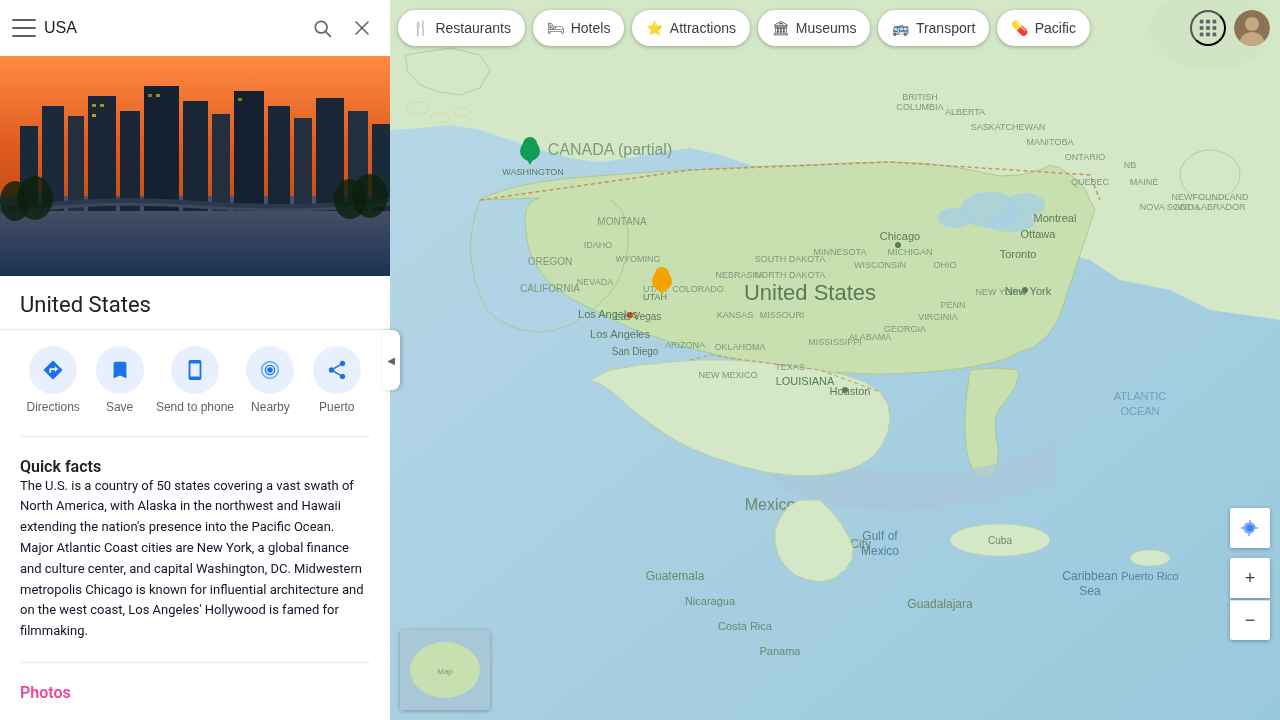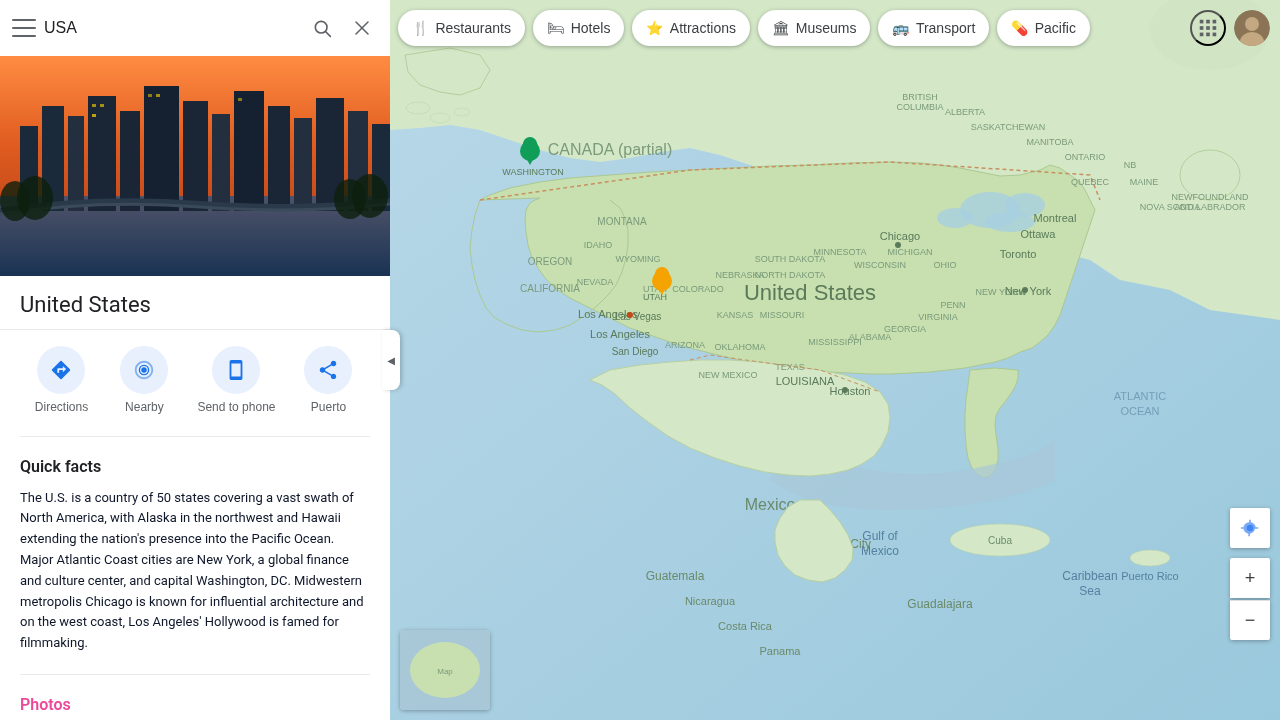--- a/index.html
+++ b/index.html
@@ -134,21 +134,20 @@
     }
 
     .quick-facts-section {
       padding: 16px 20px;
     }
 
     .quick-facts-title {
       font-size: 16px;
       font-weight: 600;
       color: #202124;
-      margin-bottom: 12px;
     }
 
     .quick-facts-text {
       font-size: 13px;
       color: #0f172a;
       line-height: 1.6;
     }
 
     .photos-section {
       padding: 16px 20px 8px;
@@ -385,39 +384,47 @@
 
       <button class="action-btn">
         <div class="action-btn-icon">
           <svg width="22" height="22" viewBox="0 0 24 24" fill="#1a73e8">
             <path d="M21.71 11.29l-9-9a1 1 0 00-1.42 0l-9 9a1 1 0 000 1.42l9 9a1 1 0 001.42 0l9-9a1 1 0 000-1.42zM14 14.5V12h-4v3H8v-4a1 1 0 011-1h5V7.5l3.5 3.5-3.5 3.5z"></path>
           </svg>
         </div>
         <span class="action-btn-label">Directions</span>
       </button>
 
+      <button class="action-btn">
+        <div class="action-btn-icon">
+          <svg width="22" height="22" viewBox="0 0 24 24" fill="#1a73e8">
+            <path d="M17 3H7c-1.1 0-2 .9-2 2v16l7-3 7 3V5c0-1.1-.9-2-2-2z"></path>
+          </svg>
+        </div>
+        <span class="action-btn-label">Save</span>
+      </button>
+
+      <button class="action-btn">
+        <div class="action-btn-icon">
+          <svg width="22" height="22" viewBox="0 0 24 24" fill="#1a73e8">
+            <path d="M17 1.01L7 1c-1.1 0-2 .9-2 2v18c0 1.1.9 2 2 2h10c1.1 0 2-.9 2-2V3c0-1.1-.9-1.99-2-1.99zM17 19H7V5h10v14z"></path>
+          </svg>
+        </div>
+        <span class="action-btn-label">Send to phone</span>
+      </button>
 
       <button class="action-btn">
         <div class="action-btn-icon">
           <svg width="22" height="22" viewBox="0 0 24 24" fill="#1a73e8">
             <circle cx="12" cy="12" r="3"></circle>
             <path d="M12 2C6.48 2 2 6.48 2 12s4.48 10 10 10 10-4.48 10-10S17.52 2 12 2zm0 18c-4.42 0-8-3.58-8-8s3.58-8 8-8 8 3.58 8 8-3.58 8-8 8z" opacity="0.5"></path>
             <circle cx="12" cy="12" r="5" fill="none" stroke="#1a73e8" stroke-width="1.5"></circle>
           </svg>
         </div>
         <span class="action-btn-label">Nearby</span>
-      </button>
-
-      <button class="action-btn">
-        <div class="action-btn-icon">
-          <svg width="22" height="22" viewBox="0 0 24 24" fill="#1a73e8">
-            <path d="M17 1.01L7 1c-1.1 0-2 .9-2 2v18c0 1.1.9 2 2 2h10c1.1 0 2-.9 2-2V3c0-1.1-.9-1.99-2-1.99zM17 19H7V5h10v14z"></path>
-          </svg>
-        </div>
-        <span class="action-btn-label">Send to phone</span>
       </button>
 
       <button class="action-btn">
         <div class="action-btn-icon">
           <svg width="22" height="22" viewBox="0 0 24 24" fill="#1a73e8">
             <path d="M18 16.08c-.76 0-1.44.3-1.96.77L8.91 12.7c.05-.23.09-.46.09-.7s-.04-.47-.09-.7l7.05-4.11c.54.5 1.25.81 2.04.81 1.66 0 3-1.34 3-3s-1.34-3-3-3-3 1.34-3 3c0 .24.04.47.09.7L8.04 9.81C7.5 9.31 6.79 9 6 9c-1.66 0-3 1.34-3 3s1.34 3 3 3c.79 0 1.5-.31 2.04-.81l7.12 4.16c-.05.21-.08.43-.08.65 0 1.61 1.31 2.92 2.92 2.92s2.92-1.31 2.92-2.92-1.31-2.92-2.92-2.92z"></path>
           </svg>
         </div>
         <span class="action-btn-label">Puerto</span>
       </button>

